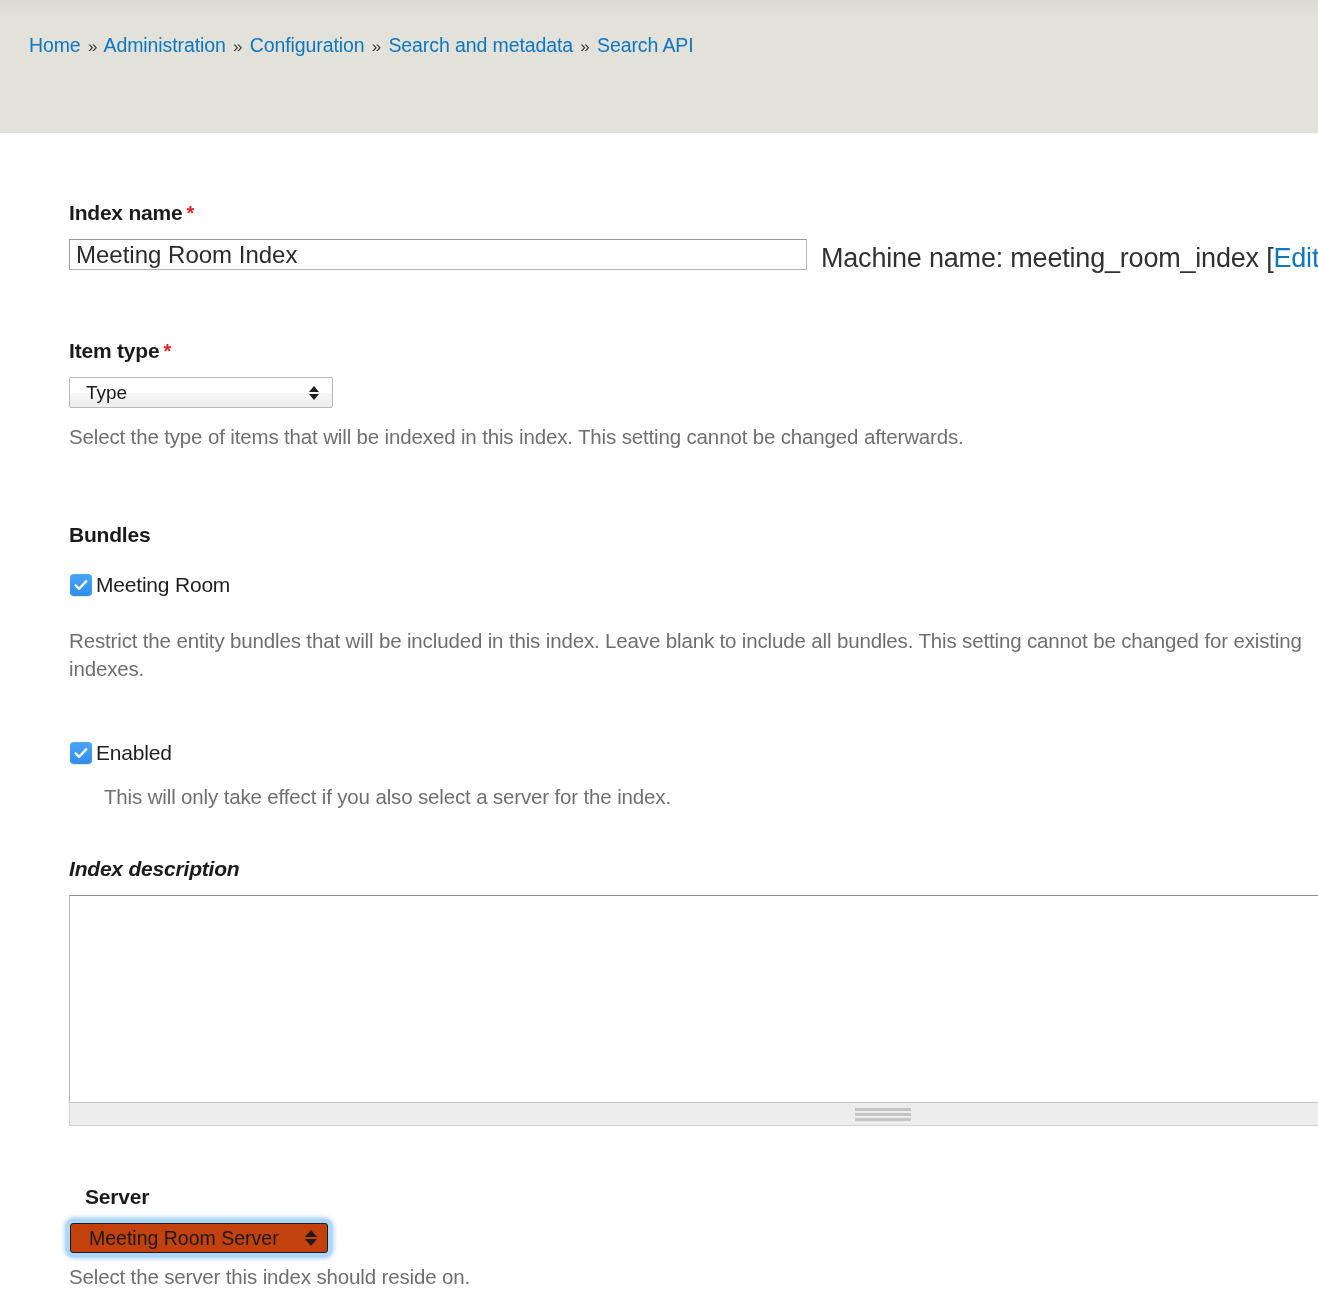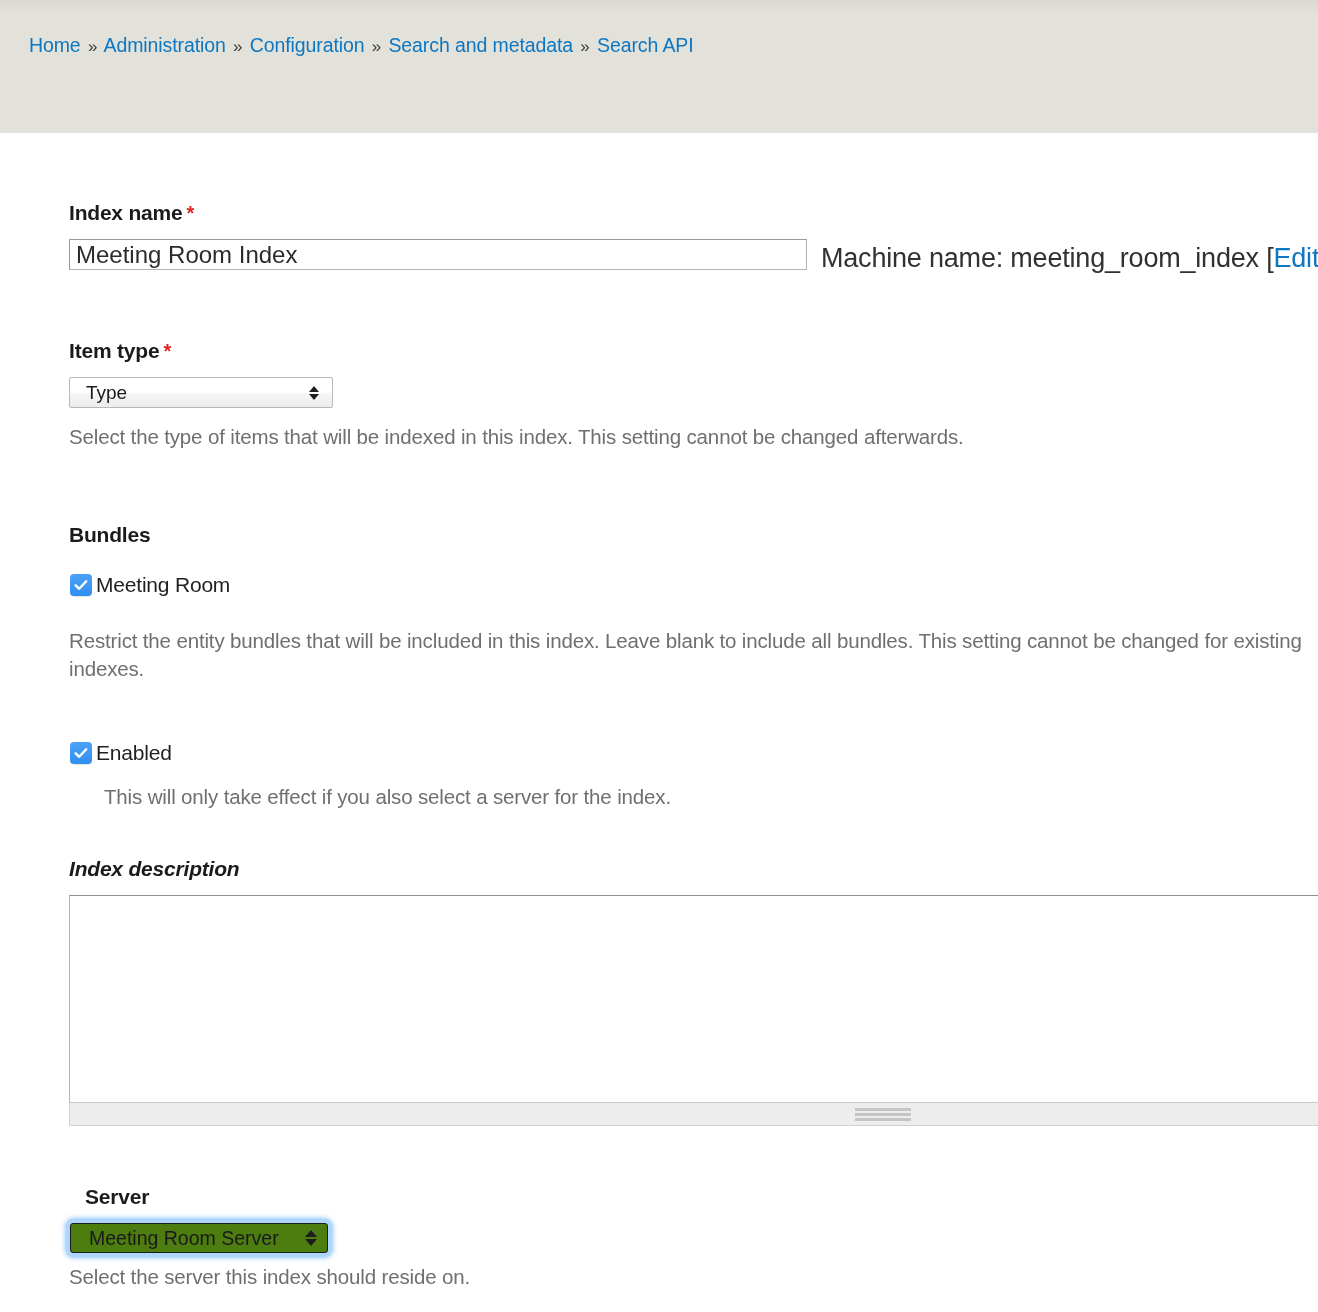--- a/index.html
+++ b/index.html
@@ -264,21 +264,21 @@
     border-radius: 8px;
     background: #aed6fb;
     box-shadow: 0 0 0 1px #bcdcfb, 0 0 4px 2px rgba(120,185,245,0.55);
     width: 266px;
     box-sizing: border-box;
   }
   #server-select {
     width: 258px; height: 30px;
     border: 1px solid #1c1c1c;
     border-radius: 3px;
-    background: #4d7c0f;
+    background: #c2410c;
     padding-left: 18px;
     font-size: 19.5px;
   }
   #server-select .stepper { right: 10px; }
   #server-select .stepper .tri-up,
   #server-select .stepper .tri-down {
     border-left-width: 6px;
     border-right-width: 6px;
   }
   #server-select .stepper .tri-up { border-bottom-width: 7px; }

